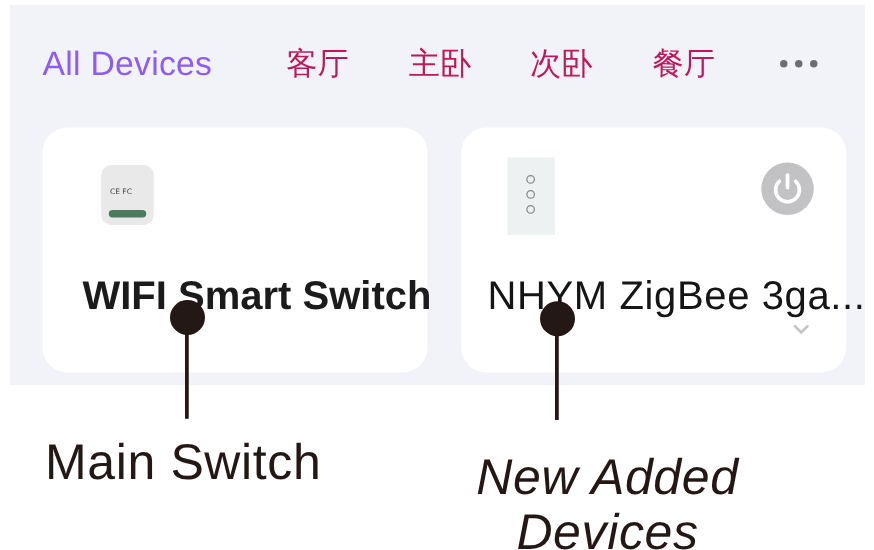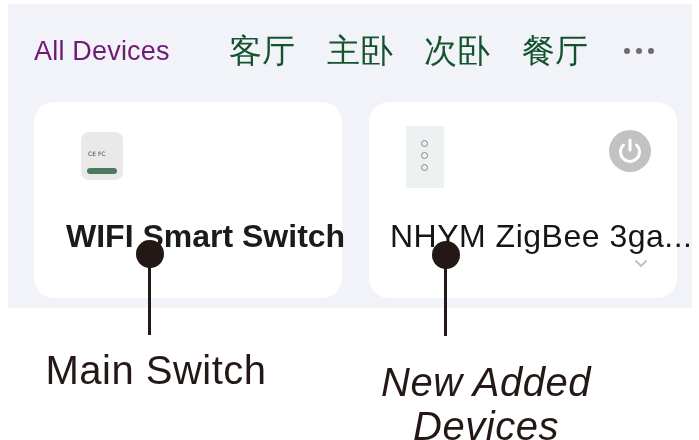--- a/index.html
+++ b/index.html
@@ -7,24 +7,24 @@
     body { position: relative; font-family: "Liberation Sans", "DejaVu Sans", sans-serif; }
 
     .app-panel {
       position: absolute; left: 8px; top: 4px; width: 684px; height: 304px;
       background: #f2f3f9;
     }
     .tabbar {
       position: absolute; left: 0; top: 0; width: 100%; height: 92px;
     }
     .tab {
-      position: absolute; top: 30px; font-size: 33px; color: #14532d;
+      position: absolute; top: 30px; font-size: 25px; color: #be185d;
       font-family: "DejaVu Sans", sans-serif; cursor: pointer; line-height: 34px;
     }
-    .tab.active { color: #701a75; font-family: "Liberation Sans", sans-serif; font-size: 27px; letter-spacing: 0.2px; }
+    .tab.active { color: #8b5cf6; font-family: "Liberation Sans", sans-serif; font-size: 27px; letter-spacing: 0.2px; }
     .more {
       position: absolute; left: 616px; top: 44px; display: flex; gap: 6px; cursor: pointer;
     }
     .more span { width: 6px; height: 6px; border-radius: 50%; background: #6e6e72; display: block; }
 
     .card {
       position: absolute; top: 98px; width: 308px; height: 196px;
       background: #ffffff; border-radius: 20px;
     }
     .card.left { left: 26px; }
@@ -106,20 +106,20 @@
     </div>
     <div class="card-title">NHYM ZigBee 3ga...</div>
     <svg class="chevron" viewBox="0 0 14 14">
       <polyline points="2,4 7,9 12,4" fill="none" stroke="#c4c4c6" stroke-width="2" stroke-linecap="round"></polyline>
     </svg>
   </div>
 </div>
 
 <div class="callout-dot" style="left:136px; top:240px;"></div>
 <div class="callout-line" style="left:148px; top:254px; height:81px;"></div>
-<div class="callout-label" style="left:36px; top:348px; width:240px; text-align:center;">Main Switch</div>
+<div class="callout-label" style="left:36px; top:348px; width:240px; text-align:left;">Main Switch</div>
 
 <div class="callout-dot" style="left:432px; top:241px;"></div>
 <div class="callout-line" style="left:444px; top:255px; height:81px;"></div>
 <div class="callout-label" style="left:368px; top:360px; width:236px;font-style:italic;">
   <div>New Added</div>
   <div>Devices</div>
 </div>
 
 </body></html>

